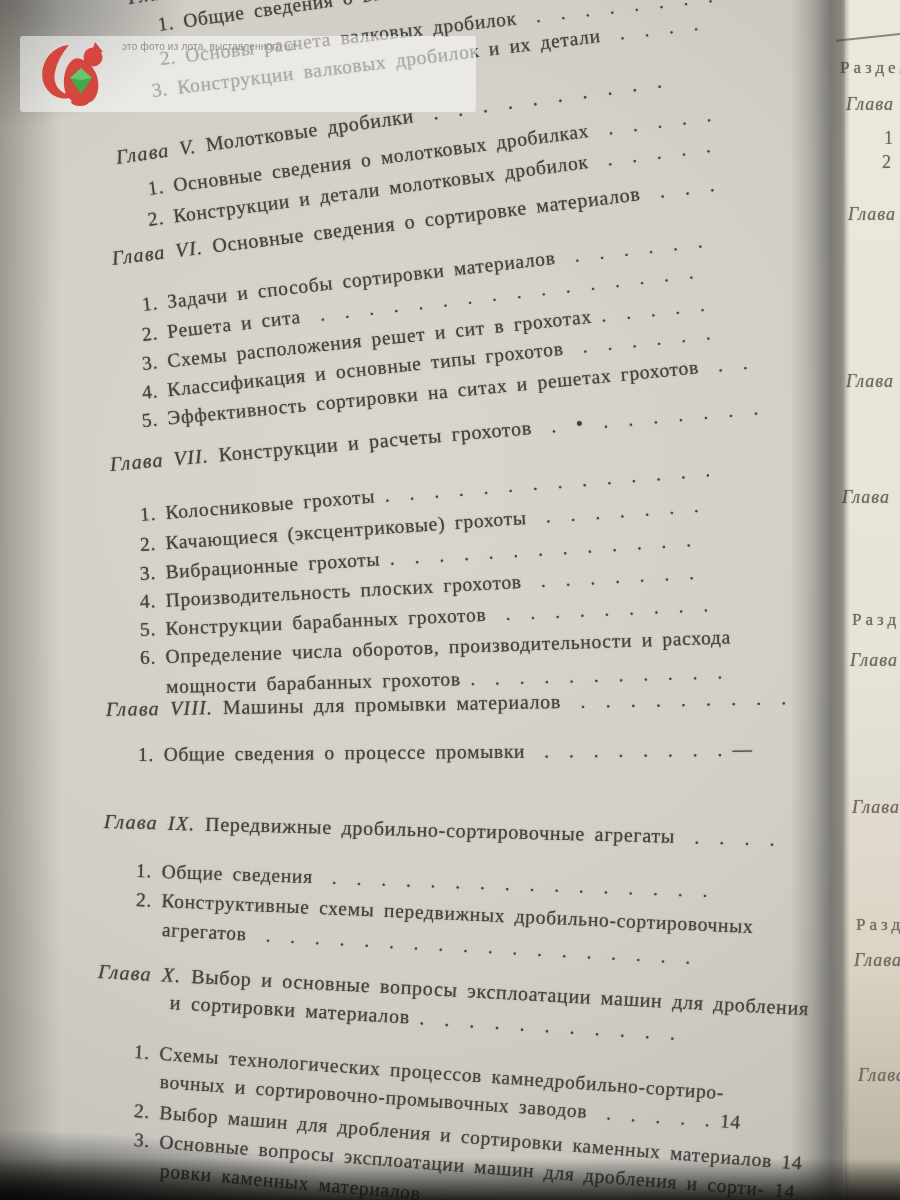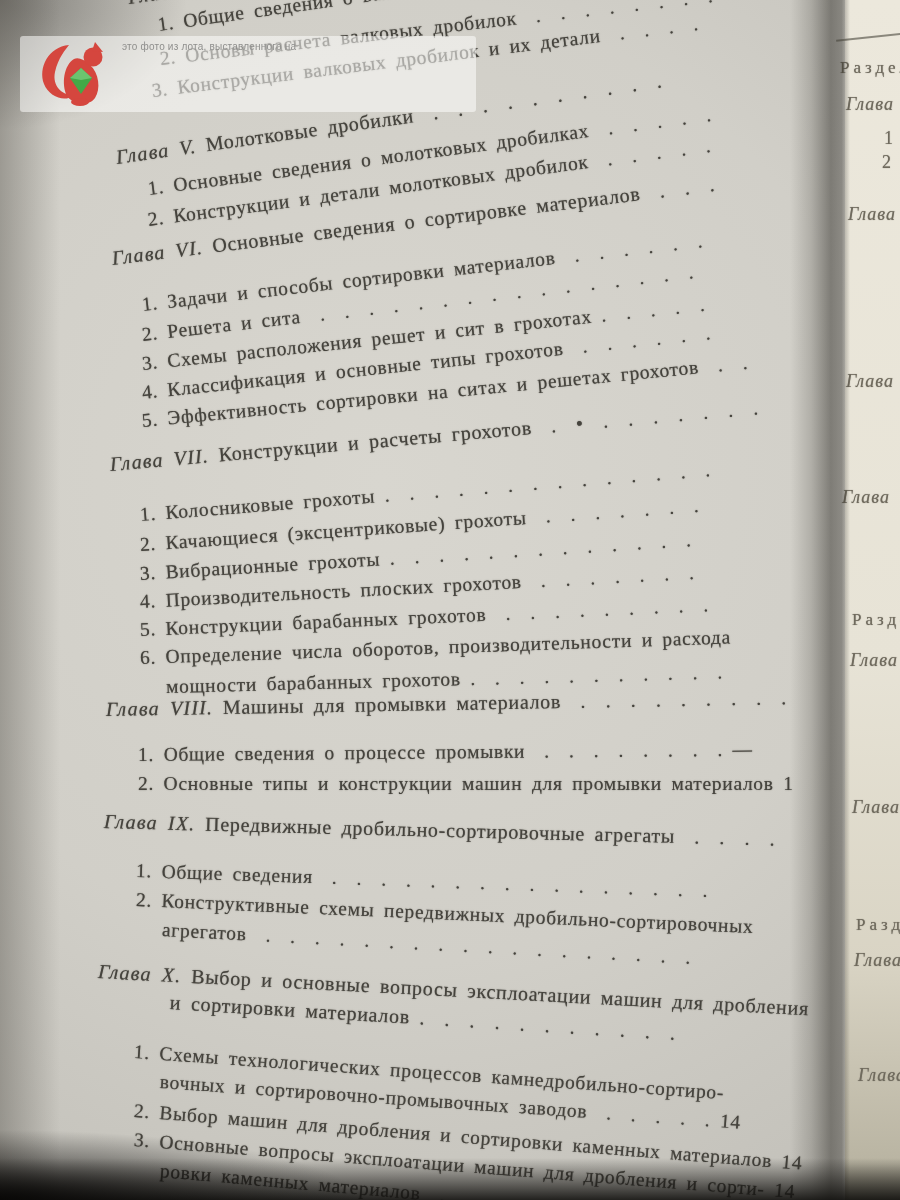--- a/index.html
+++ b/index.html
@@ -73,21 +73,20 @@
   <div class="ln it" style="left:140px;top:504px;--r:-4.5deg">1. Колосниковые грохоты .  .  .  .  .  .  .  .  .  .  .  .  .  .</div>
   <div class="ln it" style="left:140px;top:534px;--r:-4deg">2. Качающиеся (эксцентриковые) грохоты  .  .  .  .  .  .  .</div>
   <div class="ln it" style="left:140px;top:563px;--r:-3.5deg">3. Вибрационные грохоты .  .  .  .  .  .  .  .  .  .  .  .  .</div>
   <div class="ln it" style="left:140px;top:591px;--r:-3deg">4. Производительность плоских грохотов  .  .  .  .  .  .  .</div>
   <div class="ln it" style="left:140px;top:619px;--r:-2.5deg">5. Конструкции барабанных грохотов  .  .  .  .  .  .  .  .  .</div>
   <div class="ln it" style="left:140px;top:647px;--r:-2deg">6. Определение числа оборотов, производительности и расхода</div>
   <div class="ln it" style="left:166px;top:676px;--r:-1.5deg">мощности барабанных грохотов .  .  .  .  .  .  .  .  .  .  .</div>
 
   <div class="ln hd" style="left:106px;top:698px;--r:-1deg"><span class="lbl">Глава VIII.</span> <span>Машины для промывки материалов</span><span>  .  .  .  .  .  .  .  .  .</span></div>
   <div class="ln it" style="left:138px;top:744px;--r:-0.5deg">1. Общие сведения о процессе промывки  .  .  .  .  .  .  .  . —</div>
-  <div class="ln it" style="left:138px;top:773px;--r:0deg">2. Основные типы и конструкции машин для промывки материалов 1</div>
 
   <div class="ln hd" style="left:104px;top:810px;--r:1.5deg"><span class="lbl">Глава IX.</span> <span>Передвижные дробильно-сортировочные агрегаты</span><span>  .  .  .  .</span></div>
   <div class="ln it" style="left:136px;top:860px;--r:2deg">1. Общие сведения  .  .  .  .  .  .  .  .  .  .  .  .  .  .  .  .</div>
   <div class="ln it" style="left:136px;top:889px;--r:2.5deg">2. Конструктивные схемы передвижных дробильно-сортировочных</div>
   <div class="ln it" style="left:162px;top:919px;--r:3deg">агрегатов  .  .  .  .  .  .  .  .  .  .  .  .  .  .  .  .  .  .</div>
 
   <div class="ln hd" style="left:98px;top:960px;--r:3deg"><span class="lbl">Глава X.</span> <span>Выбор и основные вопросы эксплоатации машин для дробления</span></div>
   <div class="ln hd" style="left:170px;top:991px;--r:3.5deg">и сортировки материалов .  .  .  .  .  .  .  .  .  .  .</div>
   <div class="ln it" style="left:134px;top:1041px;--r:4deg">1. Схемы технологических процессов камнедробильно-сортиро-</div>
   <div class="ln it" style="left:160px;top:1071px;--r:4deg">вочных и сортировочно-промывочных заводов  .  .  .  .  . 14</div>

